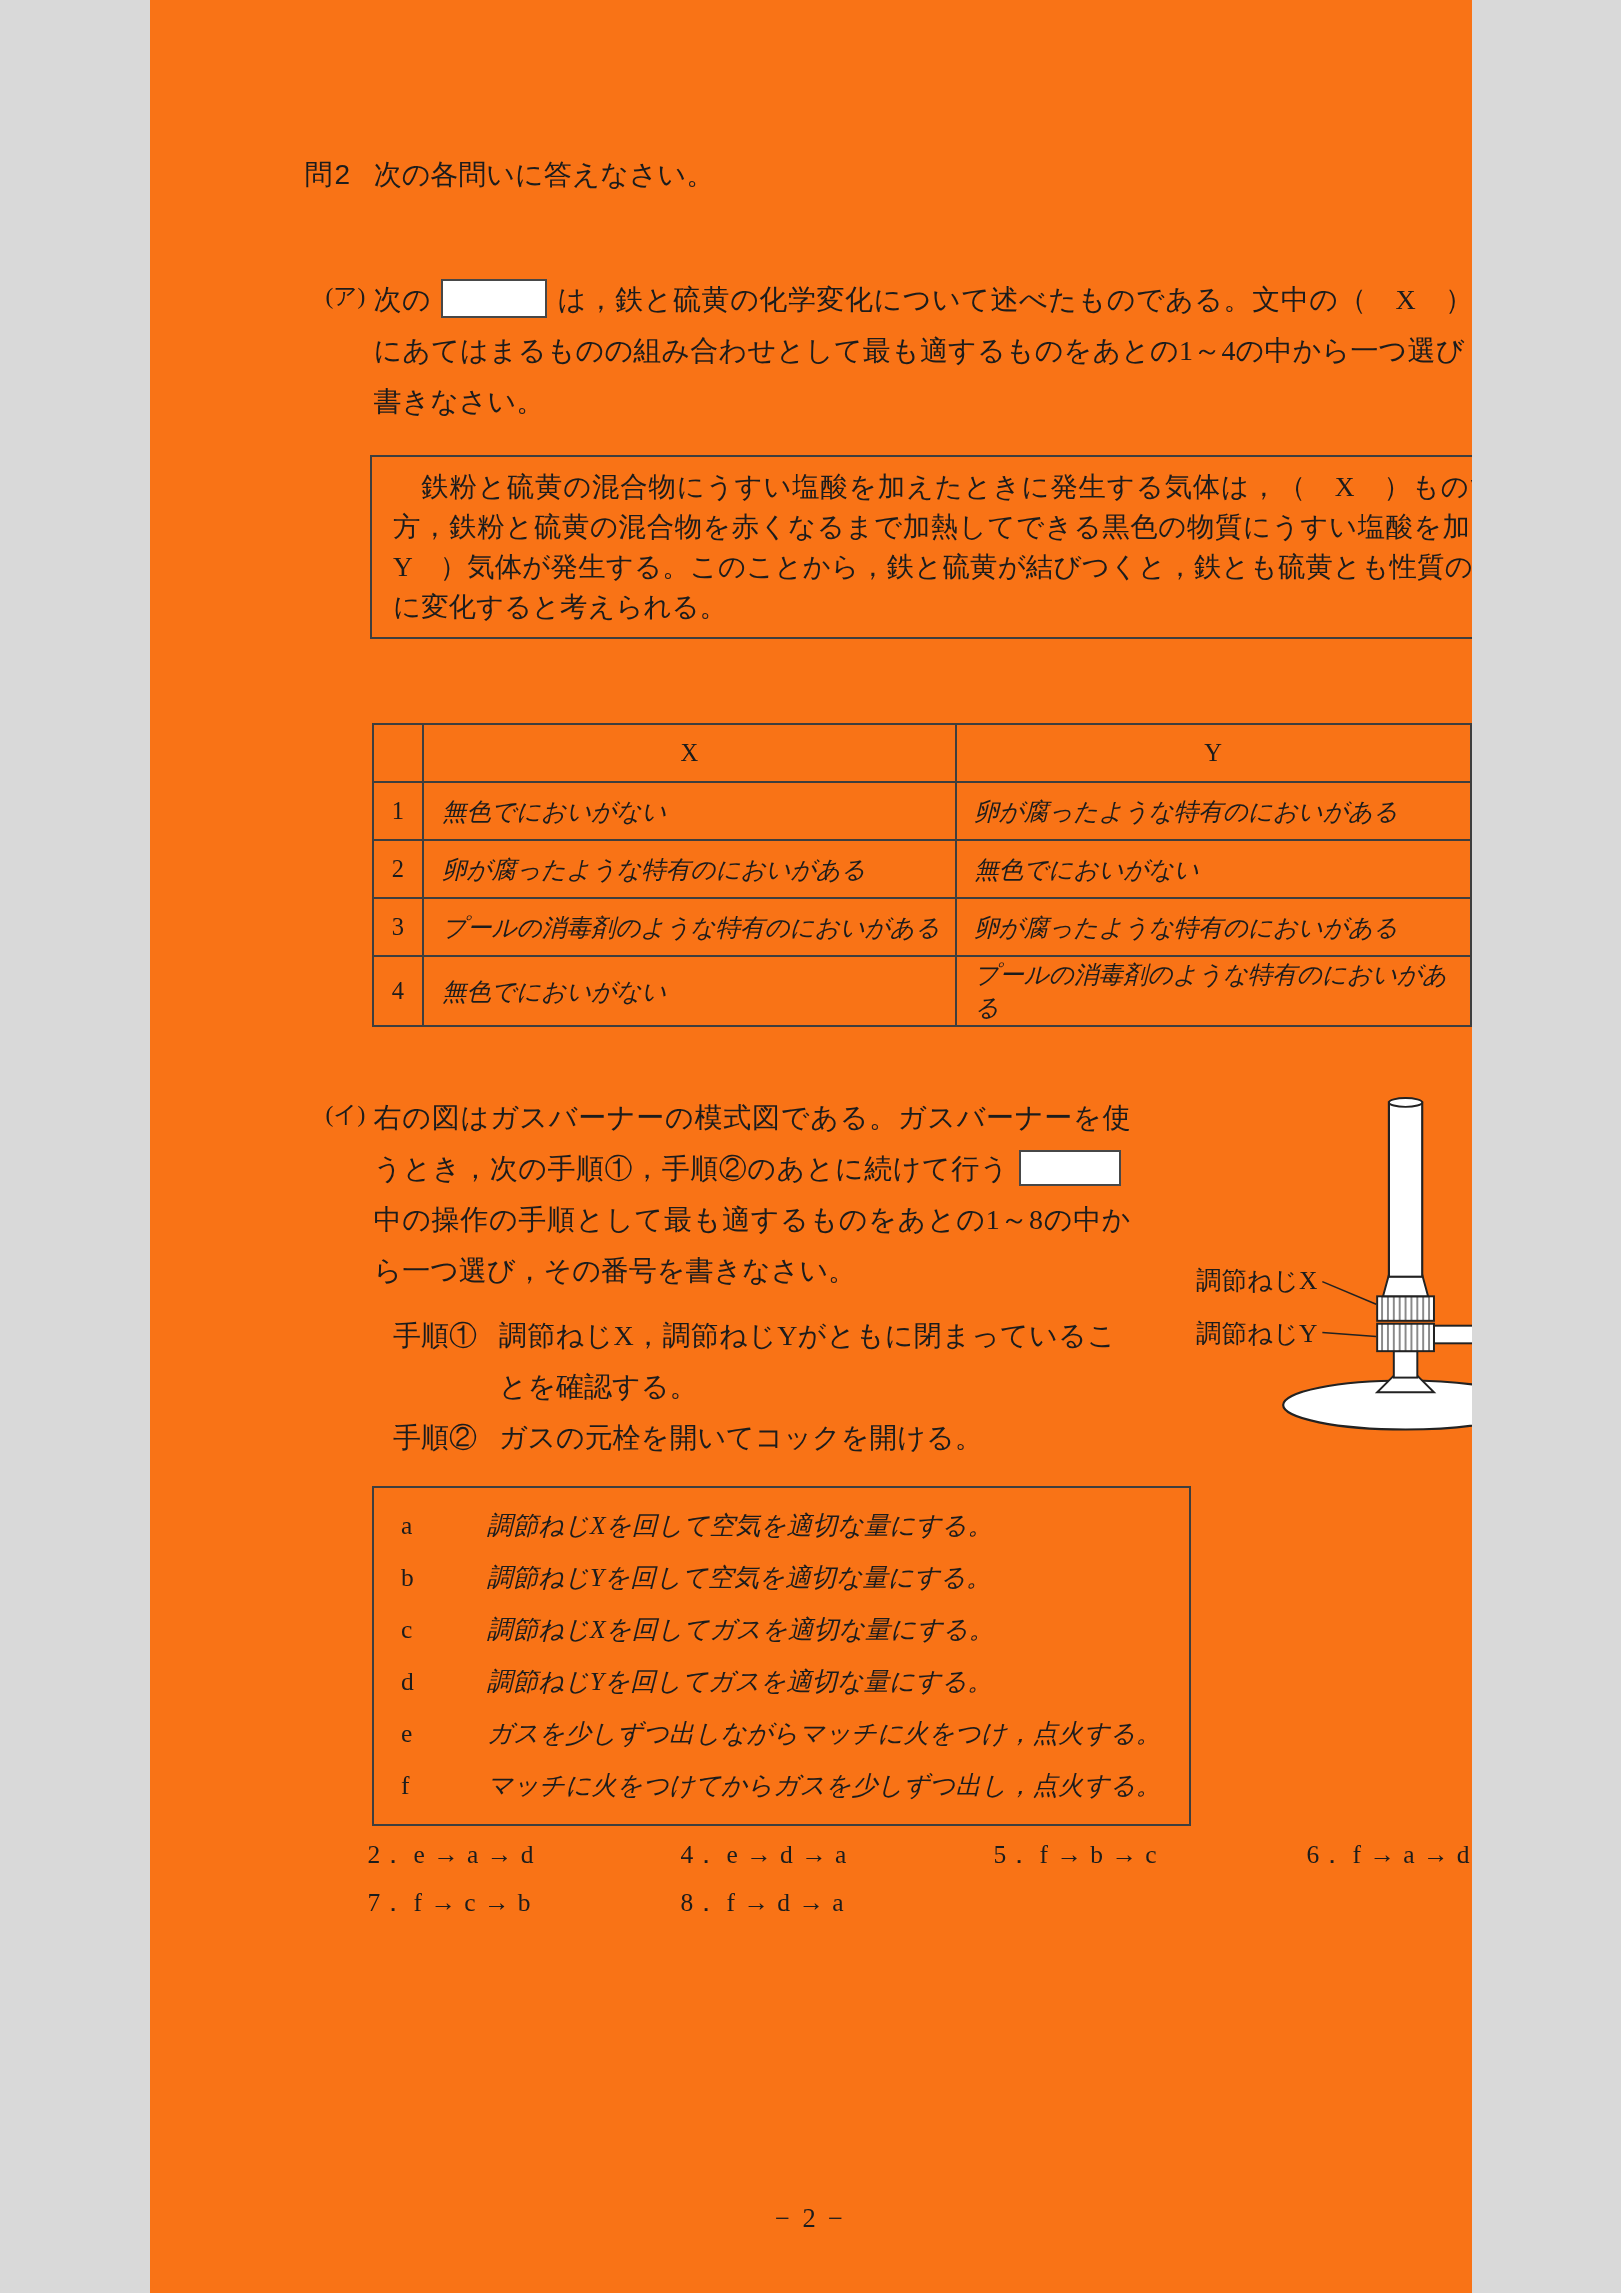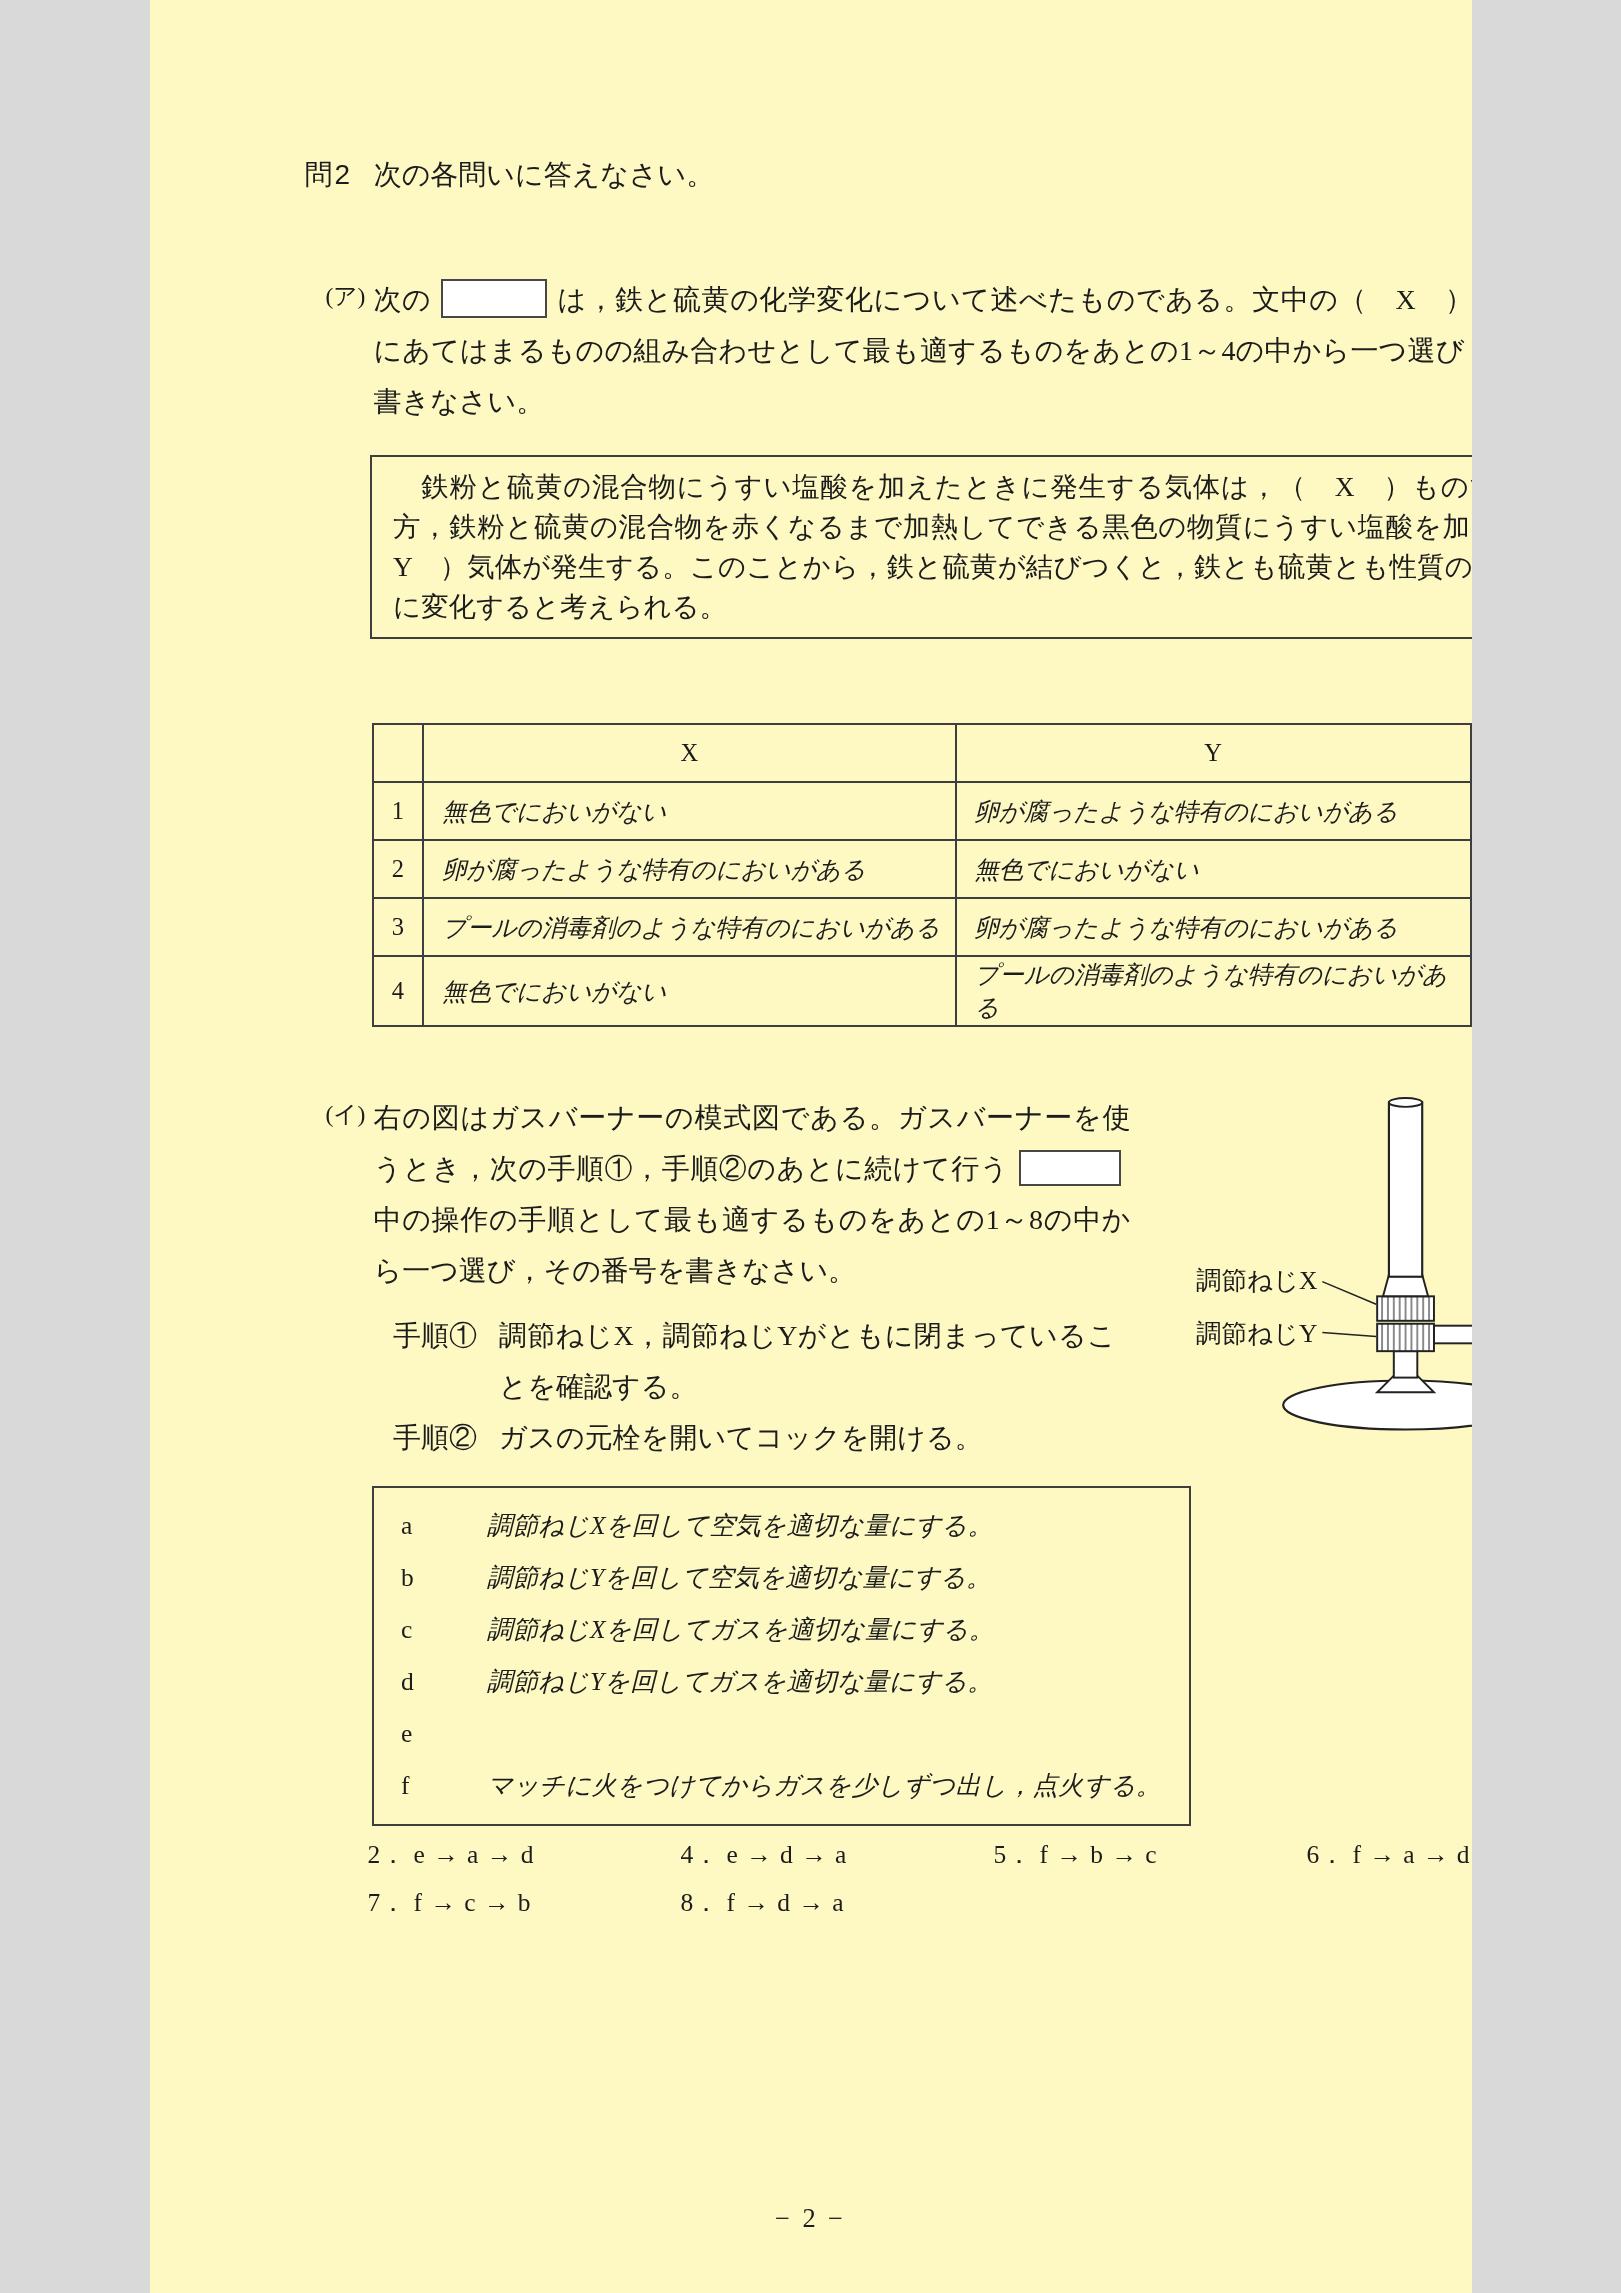--- a/index.html
+++ b/index.html
@@ -1,20 +1,20 @@
 <!DOCTYPE html>
 <html><head>
 <meta charset="utf-8">
 <style>
   html,body { margin:0; padding:0; background:#d9d9d9; }
   .page {
     position:relative;
     width:1322px; height:2294px;
     margin:0 auto;
-    background:#fef9c3;
+    background:#f97316;
     color:#1c1c1c;
     font-family:"Liberation Serif","DejaVu Serif",serif;
     overflow:hidden;
   }
   .abs { position:absolute; }
 
   
   #q2-heading { left:155px; top:155px; display:flex; gap:21.6px; font-size:28px; line-height:40px; }
   .q2-label { font-family:"Liberation Sans","DejaVu Sans",sans-serif; letter-spacing:2px; }
 
@@ -201,20 +201,21 @@
     <div class="choice-row">
       <span class="choice-letter">c</span>
       <span class="choice-text">調節ねじXを回してガスを適切な量にする。</span>
     </div>
     <div class="choice-row">
       <span class="choice-letter">d</span>
       <span class="choice-text">調節ねじYを回してガスを適切な量にする。</span>
     </div>
     <div class="choice-row">
       <span class="choice-letter">e</span>
+      <span class="choice-text">ガスを少しずつ出しながらマッチに火をつけ，点火する。</span>
     </div>
     <div class="choice-row">
       <span class="choice-letter">f</span>
       <span class="choice-text">マッチに火をつけてからガスを少しずつ出し，点火する。</span>
     </div>
   </div>
 
   <div class="abs" id="options">
     <div class="option"><span class="opt-num">2．</span><span class="opt-seq">e → a → d</span></div>
     <div class="option"><span class="opt-num">4．</span><span class="opt-seq">e → d → a</span></div>

